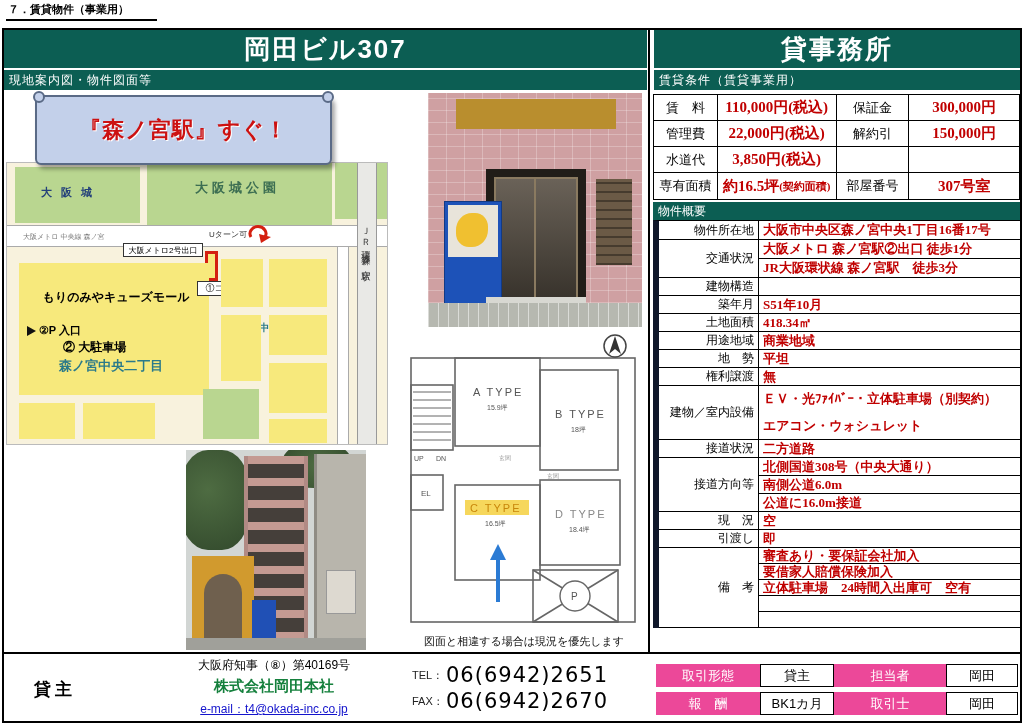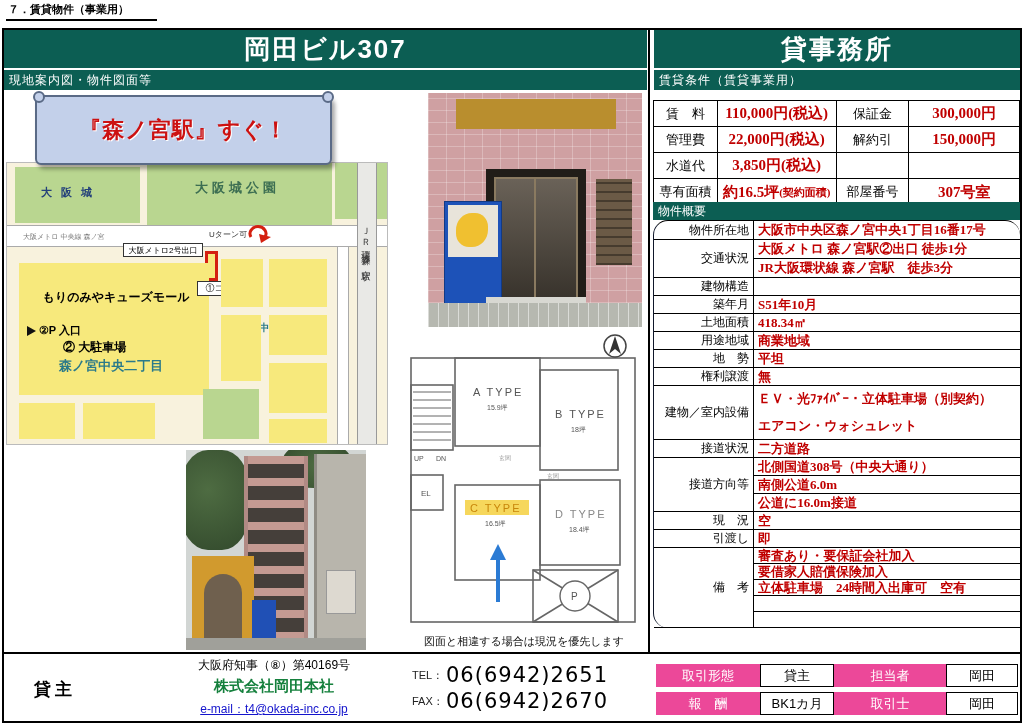--- a/index.html
+++ b/index.html
@@ -55,38 +55,38 @@
   .photo1 { left:424px; top:63px; width:214px; height:234px; background:#cfa0a2; overflow:hidden; }
   .tilewall { position:absolute; inset:0;
     background-image:repeating-linear-gradient(0deg,rgba(255,255,255,.25) 0 1px,transparent 1px 12px),
                      repeating-linear-gradient(90deg,rgba(255,255,255,.25) 0 1px,transparent 1px 18px); }
   .photo2 { left:182px; top:420px; width:180px; height:200px; background:#d2d6d4; overflow:hidden; }
 
   .plan { left:399px; top:300px; width:245px; height:300px; }
   .plan-caption { left:396px; top:604px; width:248px; font-size:11px; text-align:center; color:#111; }
 
   
-  .cond { left:649px; top:70px; width:367px; border:1px solid #000; }
+  .cond { left:649px; top:64px; width:367px; border:1px solid #000; }
   .cond-row { display:flex; height:26px; border-bottom:1px solid #000; }
   .cond-row:last-child { border-bottom:none; }
   .cond-row > div { border-right:1px solid #000; display:flex; align-items:center; justify-content:center;
                     white-space:nowrap; overflow:hidden; }
   .cond-row > div:last-child { border-right:none; }
   .c1 { width:64px; font-size:13px; }
   .c2 { width:119px; }
   .c3 { width:73px; font-size:13px; }
   .c4 { width:110px; }
   .redv { color:#c00000; font-family:"Liberation Serif","DejaVu Serif",serif; font-weight:bold; font-size:15px; }
   .redv .small { font-size:11px; }
 
   .ovbar { left:649px; top:172px; width:367px; height:18px; font-size:12px;
            display:flex; align-items:center; padding-left:5px; }
 
   
-  .ov { left:649px; top:190px; width:367px; border-top:1px solid #000; border-left:1px solid #0f172a;border-radius:15px; }
+  .ov { left:649px; top:190px; width:367px; border-top:1px solid #000; border-left:6px solid #0f172a; }
   .ov-row { display:flex; border-bottom:1px solid #000; }
   .ov-label { width:100px; border-right:1px solid #000; font-size:12px;
               display:flex; align-items:center; justify-content:flex-end; padding-right:4px; text-align:right; }
   .ov-vals { flex:1; display:flex; flex-direction:column; overflow:hidden; }
   .ov-val { flex:1; display:flex; align-items:center; padding-left:4px;
             color:#c00000; font-family:"Liberation Serif","DejaVu Serif",serif;
             font-weight:bold; font-size:13px; white-space:nowrap; overflow:hidden; }
   .divided .ov-val + .ov-val { border-top:1px solid #000; }
   .spread .ov-vals { justify-content:space-around; }
   .spread .ov-val { flex:0 0 20px; }

